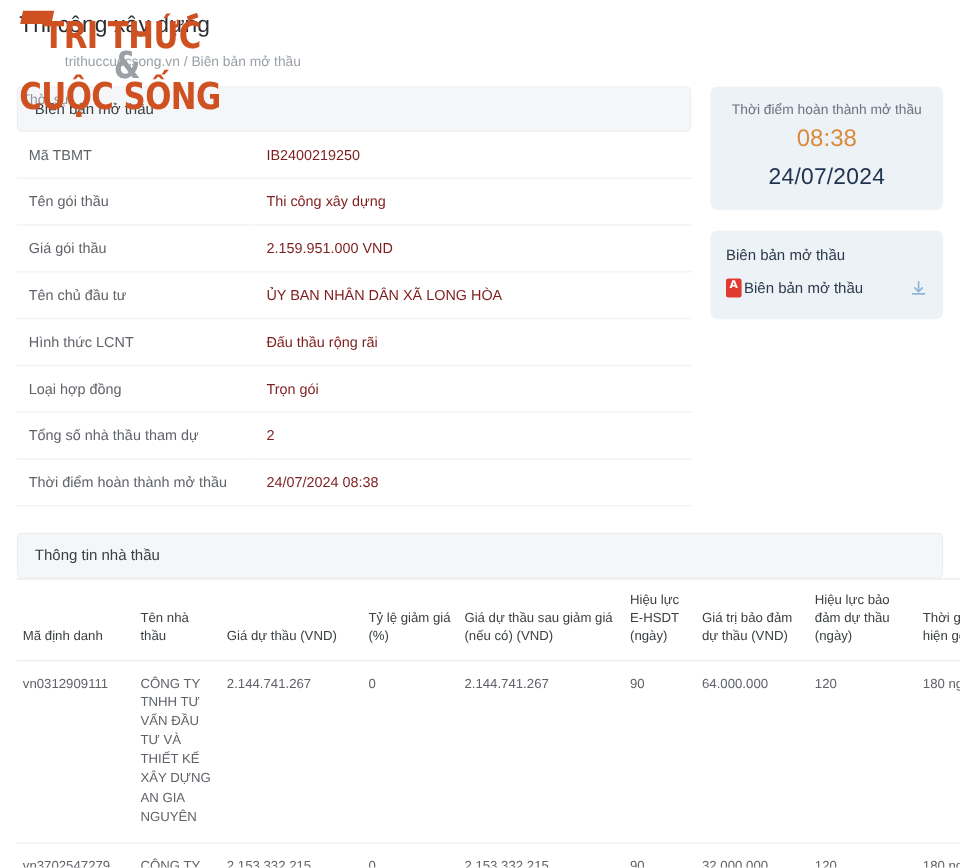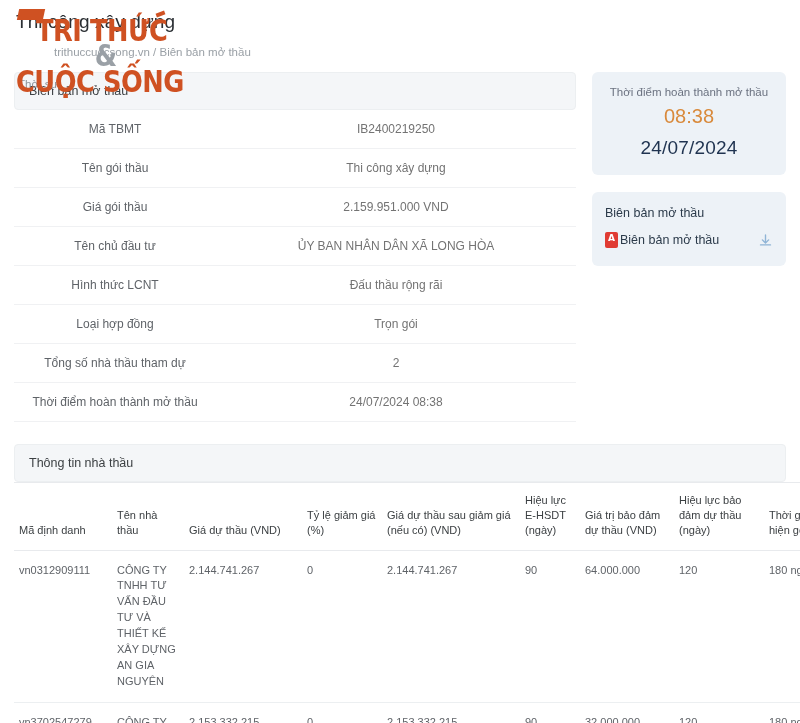--- a/index.html
+++ b/index.html
@@ -114,24 +114,23 @@
     font-size: 12.5px;
     color: #3c4043;
   }
 
   .info-table { width: 100%; border-collapse: collapse; }
   .info-table tr { border-bottom: 1px solid #f0f1f3; }
   .info-table td {
     padding: 12px 6px 12px 10px;
     font-size: 12px;
     vertical-align: top;
-    text-align: center;
   }
   .info-table td.lbl { width: 182px; color: #5f6368; }
-  .info-table td.val { color: #737373; }
+  .info-table td.val { color: #7f1d1d; }
 
   
   .side-card {
     background: #edf2f7;
     border-radius: 6px;
     padding: 14px 10px 16px 10px;
     text-align: center;
     box-sizing: border-box;
   }
   .sc-label { font-size: 11.5px; color: #6b7280; }

